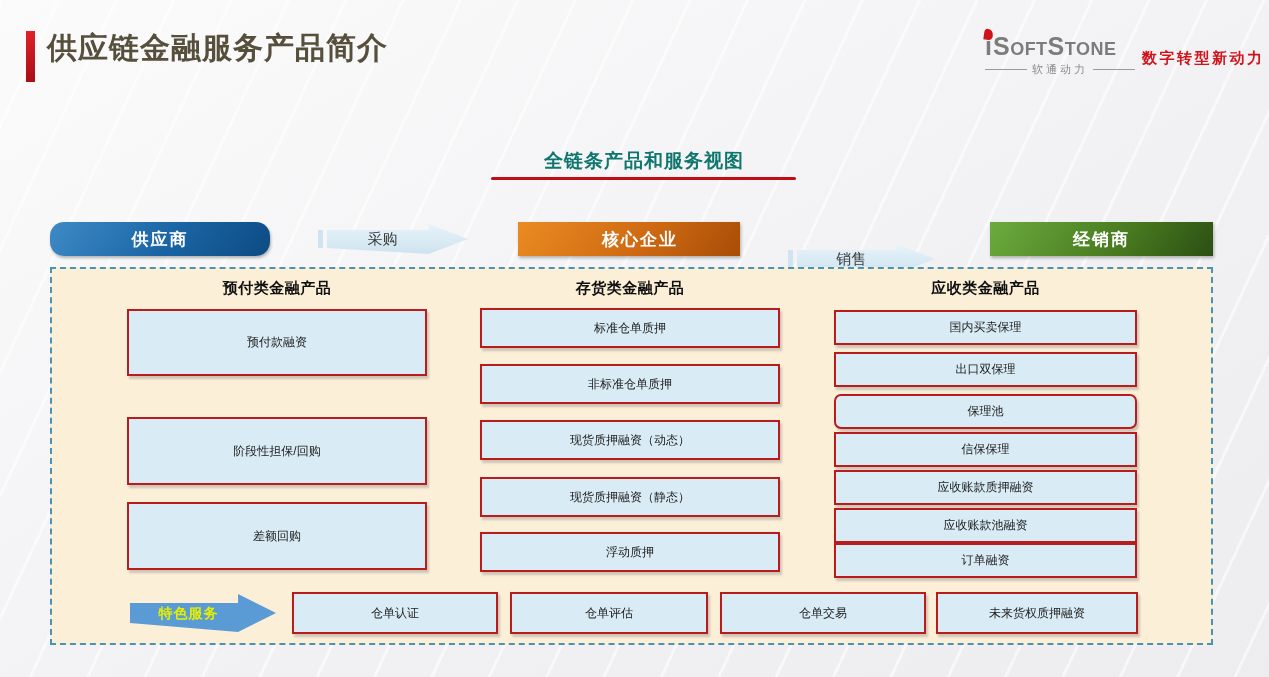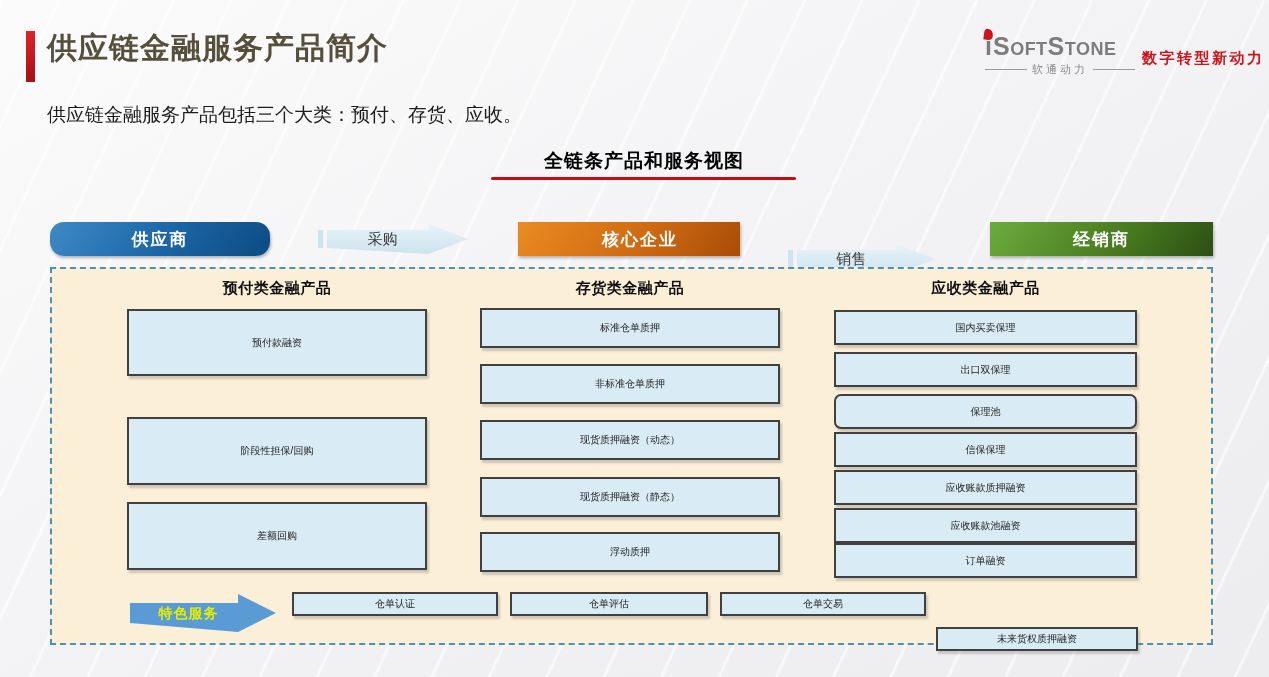--- a/index.html
+++ b/index.html
@@ -23,21 +23,21 @@
   .logo { position:absolute; left:985px; top:34px; width:150px; }
   .logo-brand { display:flex; align-items:flex-end; color:#7c7c7c; font-weight:bold; line-height:1; }
   .logo-i { position:relative; font-size:25px; margin-right:1px; }
   .logo-i .flag { position:absolute; left:-1px; top:-5px; width:9px; height:11px; background:#d0121b; border-radius:55% 85% 60% 0; transform:rotate(8deg); }
   .logo-name { font-size:25px; font-variant:small-caps; letter-spacing:.5px; }
   .logo-sub { display:flex; align-items:center; gap:5px; margin-top:3px; color:#8b8b8b; font-size:11px; letter-spacing:3px; white-space:nowrap; }
   .logo-sub .line { flex:1; height:1px; background:#9a9a9a; }
   .slogan { position:absolute; left:1142px; top:49px; color:#d0121b; font-weight:bold; font-size:15px; letter-spacing:2.5px; white-space:nowrap; }
 
   
-  .section-title { position:absolute; left:444px; top:148px; width:400px; text-align:center; font-size:19px; font-weight:bold; color:#000000; letter-spacing:1px; }
+  .section-title { position:absolute; left:444px; top:148px; width:400px; text-align:center; font-size:19px; font-weight:bold; color:#0f766e; letter-spacing:1px; }
   .section-underline { position:absolute; left:491px; top:177px; width:305px; height:3px; background:#c20d16; border-radius:2px; }
 
   
   .flow-node { position:absolute; top:222px; height:34px; display:flex; align-items:center; justify-content:center;
                color:#fff; font-weight:bold; font-size:17px; letter-spacing:2px; box-shadow:1px 2px 3px rgba(0,0,0,.28); }
   .node-blue   { left:50px;  width:220px; background:linear-gradient(125deg,#3e8ac6 0%,#1a64a3 55%,#0d4b83 100%);border-radius:14px; }
   .node-orange { left:518px; width:222px; background:linear-gradient(125deg,#ea8b22 0%,#cf6a12 55%,#a84d07 100%);padding-left:22px; }
   .node-green  { left:990px; width:223px; background:linear-gradient(125deg,#6cab3e 0%,#47791f 60%,#2b4f14 100%); }
 
   .flow-arrow { position:absolute; top:224px; height:30px; }
@@ -51,24 +51,24 @@
 
   
   .panel { position:absolute; left:50px; top:267px; width:1163px; height:378px;
            background:#fcefd8; border:2px dashed #4a93b8; }
 
   .col-header { position:absolute; text-align:center; font-weight:bold; font-size:15px; color:#101010; letter-spacing:.5px; }
   .hdr-1 { left:75px;  width:300px; top:10px; }
   .hdr-2 { left:428px; width:300px; top:10px; }
   .hdr-3 { left:782px; width:303px; top:10px; }
 
-  .pbox { position:absolute; background:#d9ebf4; border:2px solid #404040;
+  .pbox { position:absolute; background:#d9ebf4; border:2px solid #b91c1c;
           box-shadow:2px 3px 2px rgba(120,120,120,.35);
           display:flex; align-items:center; justify-content:center;
-          font-size:10px; color:#1c1c1c; text-align:center; }
+          font-size:12px; color:#1c1c1c; text-align:center; }
 
   
   .c1 { left:75px; width:300px; }
   .c1.b0 { top:40px;  height:67px; }
   .c1.b1 { top:148px; height:68px; }
   .c1.b2 { top:233px; height:68px; }
   
   .c2 { left:428px; width:300px; height:40px; }
   .c2.b0 { top:39px; }  .c2.b1 { top:95px; }  .c2.b2 { top:151px; }
   .c2.b3 { top:208px; } .c2.b4 { top:263px; }
@@ -77,25 +77,25 @@
   .c3.b0 { top:41px; }  .c3.b1 { top:83px; }  .c3.b2 { top:125px;border-radius:7px; }
   .c3.b3 { top:163px; } .c3.b4 { top:201px; } .c3.b5 { top:239px; }
   .c3.b6 { top:274px; }
 
   
   .special-arrow { position:absolute; left:78px; top:325px; width:146px; height:38px; }
   .special-arrow .body { position:absolute; inset:0; background:#5b9bd5;
       clip-path:polygon(0 24%, 74% 24%, 74% 0, 100% 50%, 74% 100%, 0 76%); }
   .special-arrow .label { position:absolute; left:0; width:80%; top:11px; text-align:center;
       color:#e4ef00; font-weight:bold; font-size:14px; letter-spacing:1px; }
-  .sp { top:323px; height:24px; }
+  .sp { top:323px; height:42px; }
   .sp.s0 { left:240px; width:206px; }
   .sp.s1 { left:458px; width:198px; }
   .sp.s2 { left:668px; width:206px; }
-  .sp.s3 { left:884px; width:202px;margin-top:35px; }
+  .sp.s3 { left:884px; width:202px; }
 </style>
 </head>
 <body>
 
 <div class="stage">
 
   <div class="title-bar"></div>
   <div class="page-title">供应链金融服务产品简介</div>
 
   <div class="logo">
@@ -104,21 +104,20 @@
       <span class="logo-name">SoftStone</span>
     </div>
     <div class="logo-sub">
       <span class="line"></span>
       <span>软通动力</span>
       <span class="line"></span>
     </div>
   </div>
   <div class="slogan">数字转型新动力</div>
 
-  <div class="intro">供应链金融服务产品包括三个大类：预付、存货、应收。</div>
 
   <div class="section-title">全链条产品和服务视图</div>
   <div class="section-underline"></div>
 
   <div class="flow-node node-blue">供应商</div>
 
   <div class="flow-arrow arrow-purchase">
     <span class="stripe"></span>
     <span class="body"></span>
     <span class="label">采购</span>

